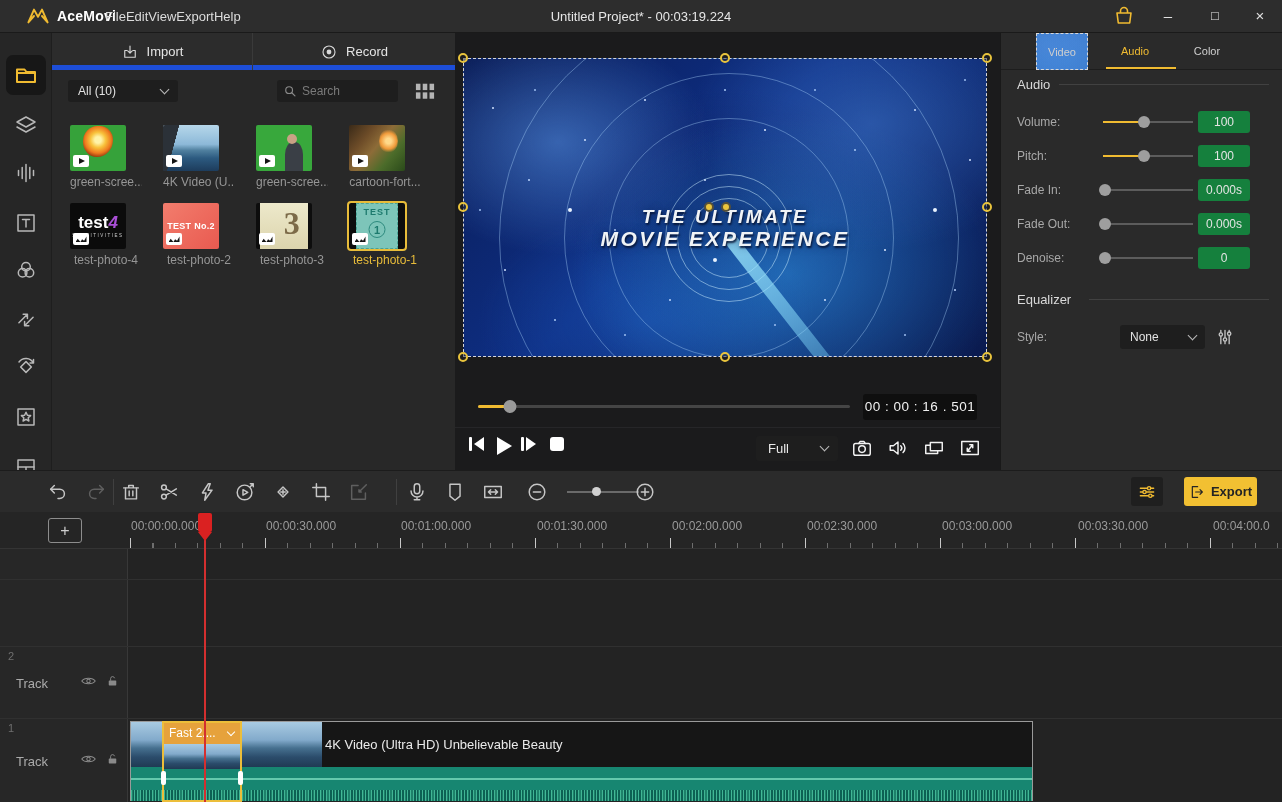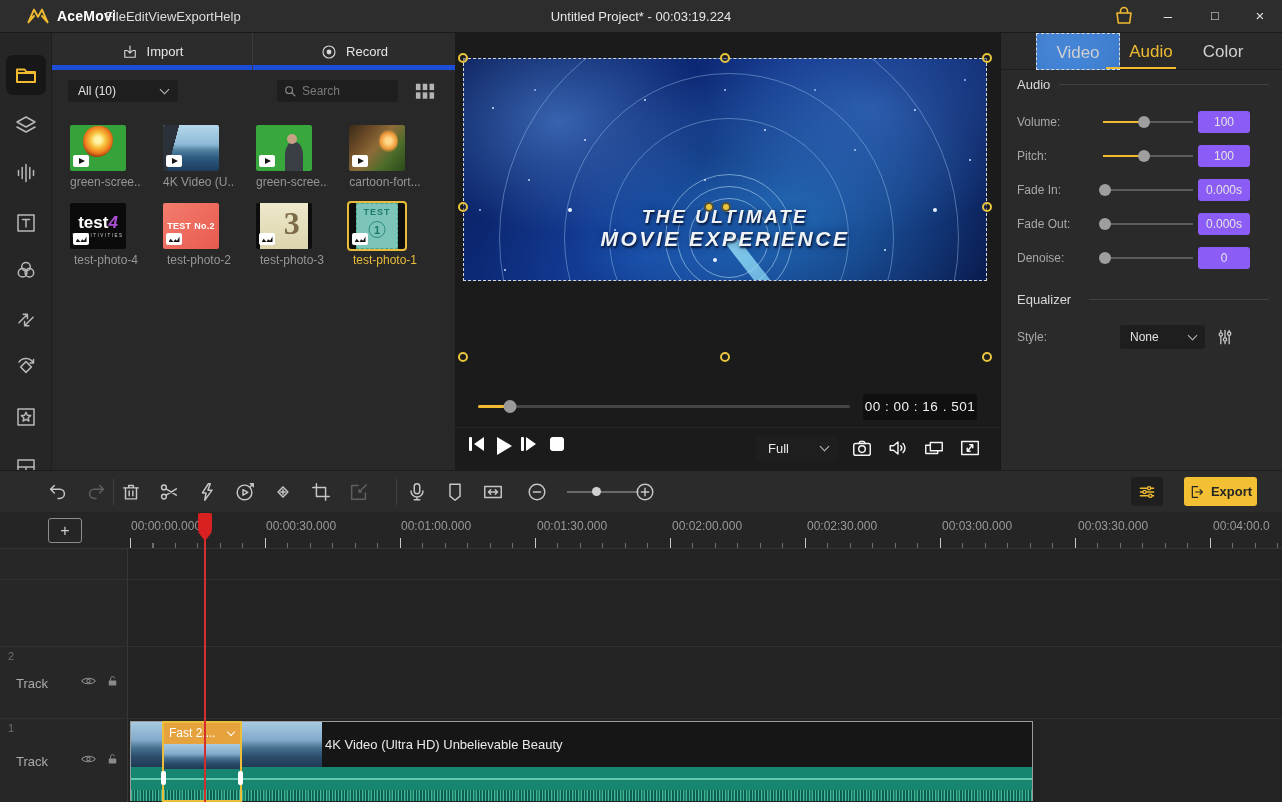--- a/index.html
+++ b/index.html
@@ -78,21 +78,21 @@
   .t8 {background:#0d0d0d}
   .t8::before {content:"";position:absolute;left:7%;right:7%;top:0;bottom:0;background:linear-gradient(180deg,#ede9cb,#dcd4ad)}
   .t8 .num {position:absolute;right:22%;top:2px;font-size:32px;font-weight:bold;color:#7c6a48;font-family:"Liberation Serif",serif}
   .t9 {background:#0d0d0d}
   .t9::before {content:"";position:absolute;left:12%;right:12%;top:0;bottom:0;background:#7dc5b9;border:1px dashed #4aa295}
   .t9 .cap {position:absolute;left:0;top:4px;width:100%;text-align:center;font-size:9px;font-weight:bold;color:#1d7a6e;letter-spacing:1px}
   .t9 .num {position:absolute;left:50%;top:18px;transform:translateX(-50%);width:17px;height:17px;border:1px solid #2d8a7e;border-radius:50%;text-align:center;line-height:17px;font-size:11px;font-weight:bold;color:#1d7a6e}
 
   
   .preview-panel {position:absolute;left:455px;top:33px;width:545px;height:437px;background:#1b1b1c}
-  .video {position:absolute;left:8px;top:25px;width:524px;height:223px;border:1px dashed #d8d8d8;overflow:hidden;
+  .video {position:absolute;left:8px;top:25px;width:524px;height:299px;border:1px dashed #d8d8d8;overflow:hidden;
     background:
       radial-gradient(ellipse 220px 160px at 18% 28%, rgba(90,150,230,.55), rgba(0,0,0,0) 70%),
       radial-gradient(ellipse 260px 180px at 78% 22%, rgba(70,130,215,.5), rgba(0,0,0,0) 70%),
       radial-gradient(ellipse 300px 220px at 62% 72%, rgba(50,160,240,.55), rgba(0,0,0,0) 72%),
       radial-gradient(ellipse 240px 160px at 35% 88%, rgba(30,90,190,.5), rgba(0,0,0,0) 70%),
       radial-gradient(ellipse 200px 150px at 50% 50%, rgba(10,25,90,.8), rgba(0,0,0,0) 80%),
       linear-gradient(135deg,#0a1c56 0%,#0e2f84 45%,#0a1a4e 100%)}
   .stars {position:absolute;left:0;top:0;width:2px;height:2px;border-radius:50%;background:#dceaff;box-shadow:
     28px 48px 0 #cfe2ff, 64px 120px 0 #bcd6ff, 40px 210px 0 #cfe2ff, 90px 260px 0 #a9c8f5,
     120px 80px 0 #cfe2ff, 150px 170px 0 #bcd6ff, 105px 150px 0 1px #e8f2ff, 180px 40px 0 #cfe2ff,
@@ -131,33 +131,33 @@
   .step {display:flex;align-items:center;gap:2px}
   .step .bar {width:3px;height:14px;background:#fff;border-radius:1px}
   .step .tri-l {width:0;height:0;border-right:10px solid #fff;border-top:7px solid transparent;border-bottom:7px solid transparent}
   .step .tri-r {width:0;height:0;border-left:10px solid #fff;border-top:7px solid transparent;border-bottom:7px solid transparent}
   .full-select {position:absolute;left:301px;top:403px;width:82px;height:25px;background:#1e1e1e;border-radius:3px;font-size:13px;color:#e8e8e8;line-height:25px;padding-left:12px}
   .full-select .chev {right:10px;top:7px}
 
   
   .props-panel {position:absolute;left:1000px;top:33px;width:282px;height:437px;background:#2a2a2a;border-left:1px solid #191919}
   .ptabs {position:absolute;left:0;top:0;width:282px;height:37px;border-bottom:1px solid #1d1d1d}
-  .ptab {position:absolute;top:0;height:37px;line-height:37px;font-size:17px;color:#cfcfcf;text-align:center;width:84px}
+  .ptab {position:absolute;top:0;height:37px;line-height:37px;font-size:11px;color:#cfcfcf;text-align:center;width:52px}
   .ptab.video {left:35px}
   .ptab.audio {left:108px;color:#f0bb31}
   .ptab.color {left:180px}
   .ptab-underline {position:absolute;left:105px;top:34px;width:70px;height:2px;background:#f0bb31}
   .sec-title {position:absolute;left:16px;font-size:13px;color:#dadada}
   .sec-rule {position:absolute;height:1px;background:#414141}
   .prow {position:absolute;left:16px;width:252px;height:22px}
   .prow .plabel {position:absolute;left:0;top:0;line-height:22px;font-size:12px;color:#a8a8a8}
   .ptrack {position:absolute;left:86px;top:10px;width:90px;height:2px;background:#5c5c5c}
   .pfill {position:absolute;left:0;top:0;height:2px;background:#f0bb31}
   .pknob {position:absolute;top:-5px;width:12px;height:12px;border-radius:50%;background:#9e9e9e;transform:translateX(-50%)}
-  .pval {position:absolute;left:181px;top:0;width:52px;height:22px;background:#8b5cf6;border-radius:3px;font-size:12px;color:#e4e4e4;text-align:center;line-height:22px}
+  .pval {position:absolute;left:181px;top:0;width:52px;height:22px;background:#15803d;border-radius:3px;font-size:12px;color:#e4e4e4;text-align:center;line-height:22px}
   .style-select {position:absolute;left:103px;top:0;width:85px;height:24px;background:#1e1e1e;border-radius:3px;font-size:12px;color:#e2e2e2;line-height:24px;padding-left:10px}
   .style-select .chev {right:9px;top:7px}
   .eq-icon {position:absolute;left:198px;top:2px}
 
   
   .toolbar {position:absolute;left:0;top:470px;width:1282px;height:42px;background:#2b2b2b;border-top:1px solid #1c1c1c}
   .tool {position:absolute;top:10px;width:22px;height:22px;display:flex;align-items:center;justify-content:center}
   .tool svg {stroke:#c6c6c6;fill:none;stroke-width:1.6;stroke-linecap:round;stroke-linejoin:round}
   .tool.dim svg {stroke:#5f5f5f}
   .tdiv {position:absolute;top:8px;width:1px;height:26px;background:#404040}

